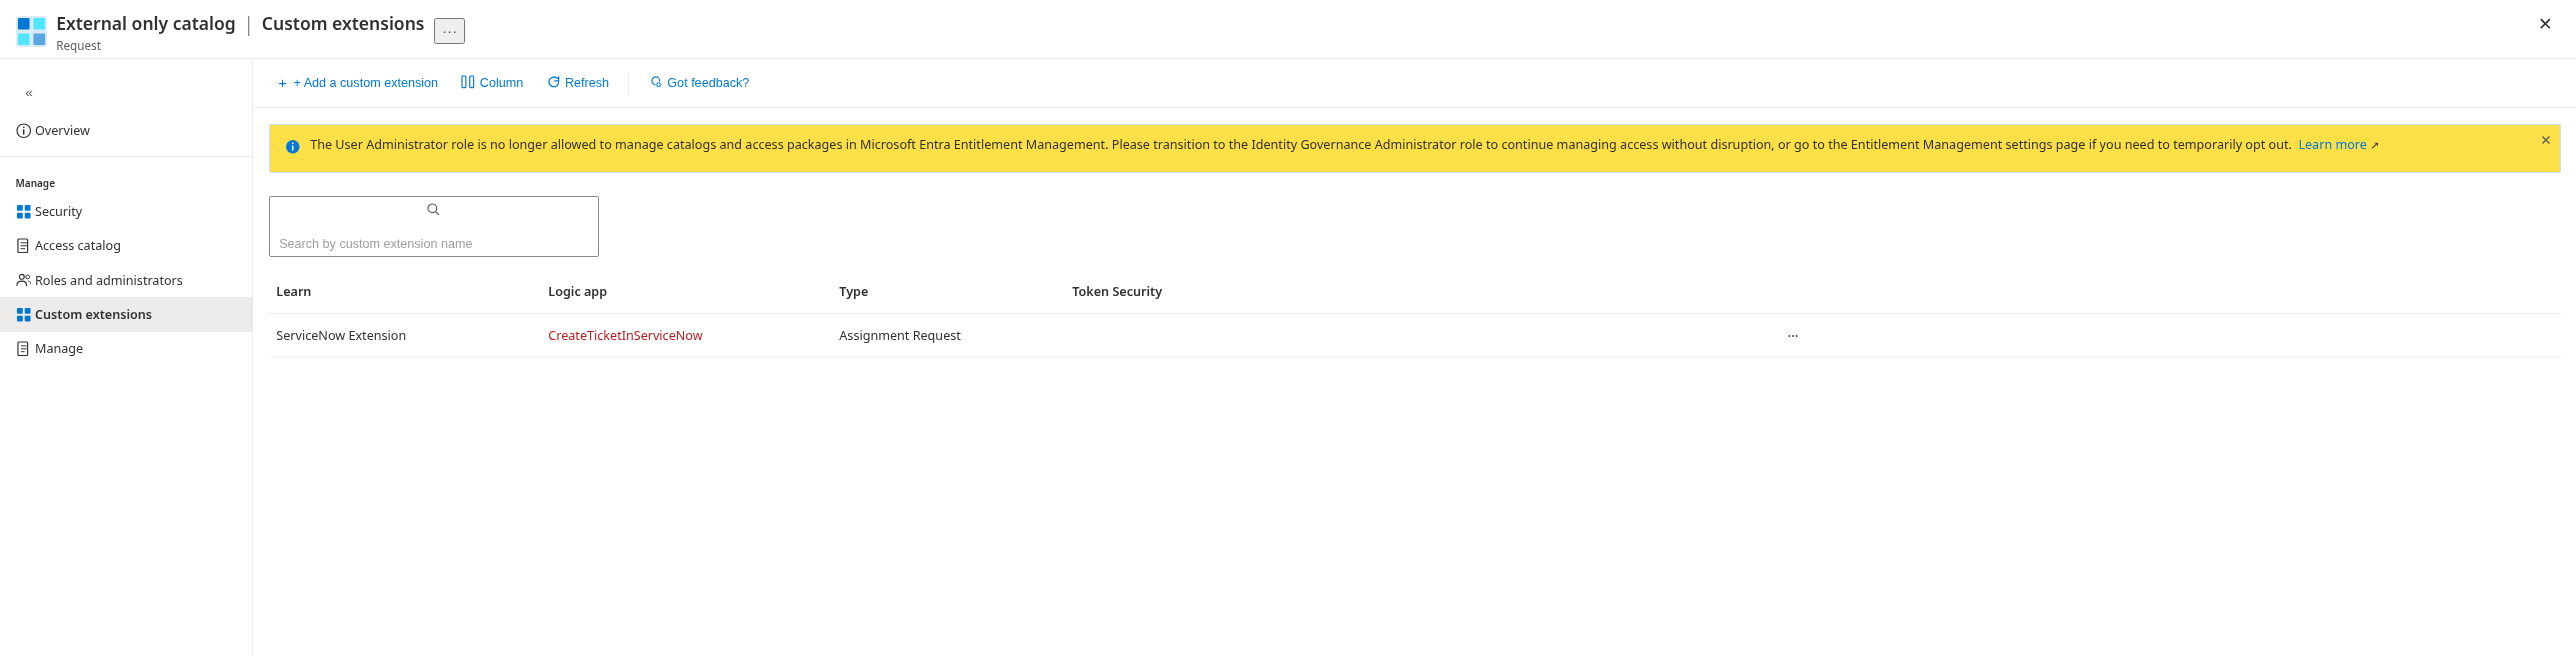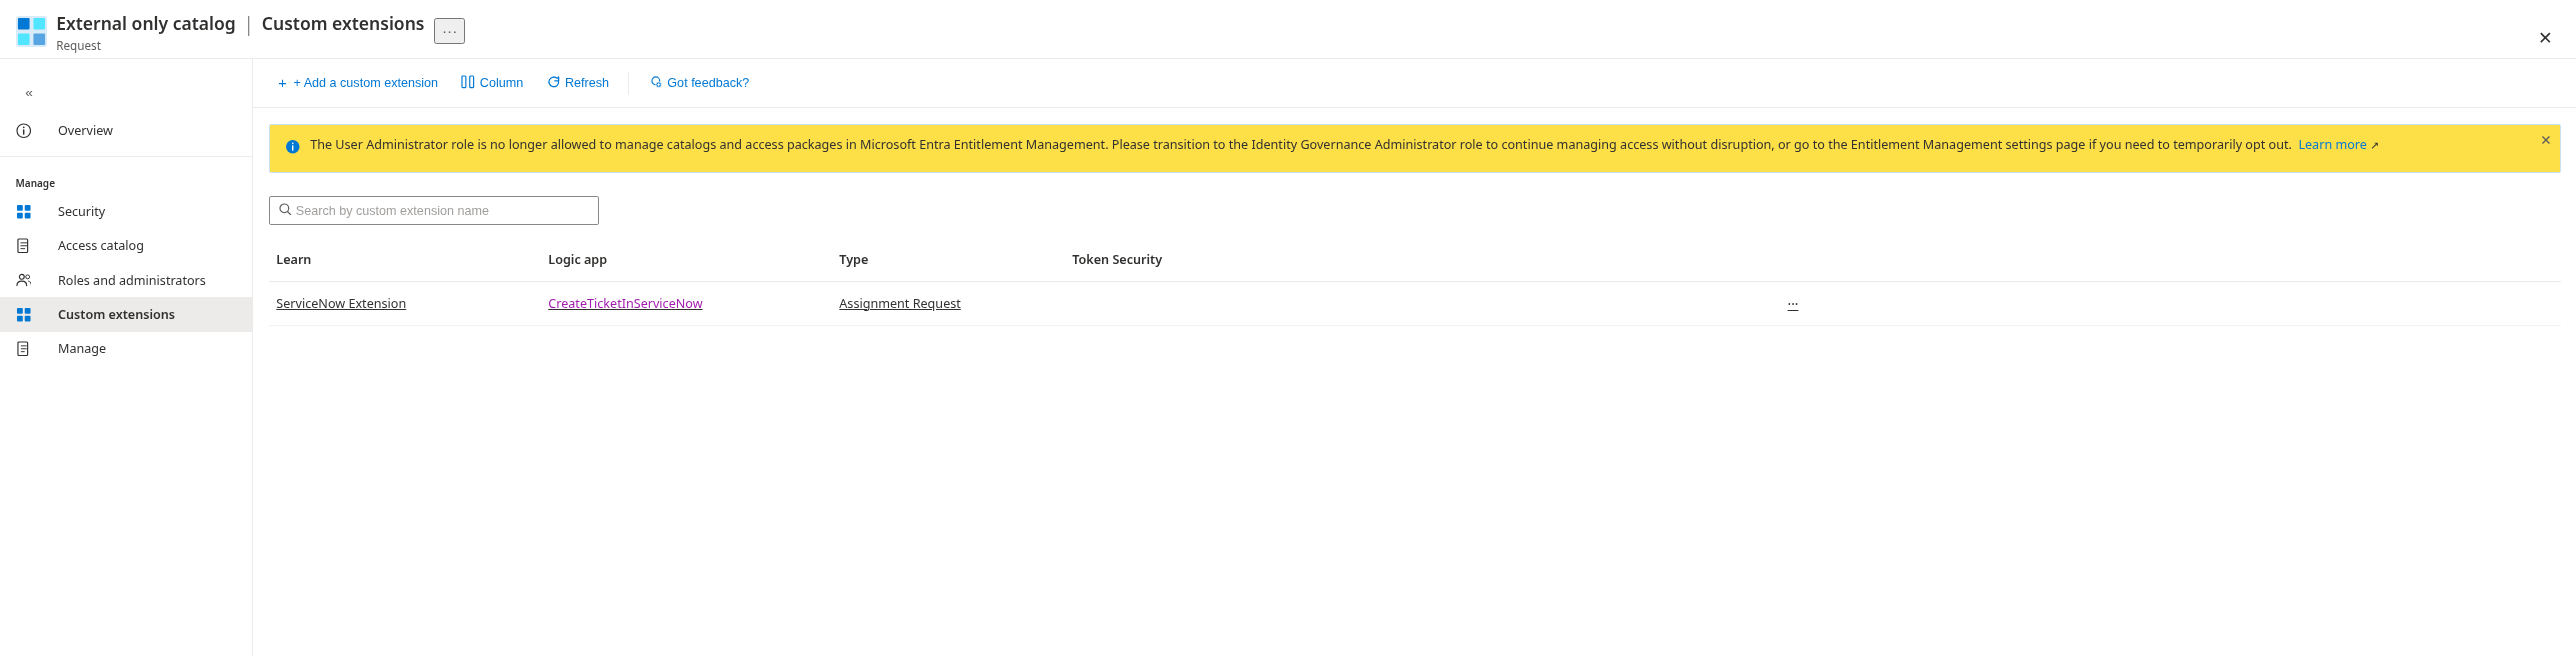--- a/index.html
+++ b/index.html
@@ -1,33 +1,33 @@
 <!DOCTYPE html>
 <html><head>
   <meta charset="utf-8">
   <style>
     * { box-sizing: border-box; margin: 0; padding: 0; }
     body { font-family: 'Segoe UI', system-ui, sans-serif; font-size: 12.6px; color: #323130; background: #fff; display: flex; flex-direction: column; height: 100vh; overflow: hidden; }
 
     
-    .header { display: flex; align-items: flex-end; justify-content: space-between; padding: 9.7px 15.5px 5.8px 15.5px; border-bottom: 1px solid #edebe9; flex-shrink: 0; }
+    .header { display: flex; align-items: flex-start; justify-content: space-between; padding: 9.7px 15.5px 5.8px 15.5px; border-bottom: 1px solid #edebe9; flex-shrink: 0; }
     .header-left { display: flex; align-items: center; gap: 9.7px; }
     .header-title-block { display: flex; flex-direction: column; }
     .header-title { font-size: 17.5px; font-weight: 600; color: #323130; display: flex; align-items: center; gap: 7.8px; }
     .header-title-separator { color: #605e5c; font-weight: 300; font-size: 19.4px; }
     .header-subtitle { font-size: 11.7px; color: #605e5c; }
     .header-more { color: #605e5c; font-size: 15.5px; cursor: pointer; padding: 1.9px 5.8px; }
     .header-close { color: #323130; font-size: 15.5px; cursor: pointer; padding: 3.9px 7.8px; border: none; background: none; font-size: 17.5px; }
 
     
     .main-layout { display: flex; flex: 1; overflow: hidden; }
 
     
     .sidebar { width: 253px; flex-shrink: 0; border-right: 1px solid #edebe9; display: flex; flex-direction: column; padding: 11.7px 0; overflow-y: auto; }
-    .sidebar-item { display: flex; align-items: center; gap: 27px; padding: 8.7px 15.5px; cursor: pointer; font-size: 12.6px; color: #323130; }
+    .sidebar-item { display: flex; align-items: center; gap: 4px; padding: 8.7px 15.5px; cursor: pointer; font-size: 12.6px; color: #323130; }
     .sidebar-item.active { background: #edebe9; font-weight: 600; }
     .sidebar-icon { width: 15.5px; height: 15.5px; flex-shrink: 0; display: flex; align-items: center; justify-content: center; }
     .sidebar-section-label { font-size: 10px; font-weight: 600; color: #323130; padding: 11.7px 15.5px 3.9px 15.5px; }
     .sidebar-divider { height: 1px; background: #edebe9; margin: 7.8px 0; }
     .collapse-btn { display: flex; align-items: center; justify-content: center; width: 27px; height: 27px; cursor: pointer; color: #605e5c; border: none; background: none; font-size: 13.6px; margin: 3.9px 7.8px; }
 
     
     .content { flex: 1; overflow-y: auto; display: flex; flex-direction: column; }
 
     
@@ -36,32 +36,32 @@
     .toolbar-separator { width: 1px; height: 23px; background: #edebe9; margin: 0 5.8px; }
 
     
     .info-banner { display: flex; align-items: flex-start; gap: 9.7px; background: #fde047; border: 1px solid #c7e0f4; border-radius: 1.9px; padding: 11.7px 15.5px; margin: 15.5px; font-size: 12.6px; color: #323130; line-height: 1.5; position: relative; }
     .info-banner-close { position: absolute; top: 7.8px; right: 7.8px; background: none; border: none; cursor: pointer; color: #605e5c; font-size: 13.6px; }
     .info-banner a { color: #0078d4; text-decoration: none; }
     .info-icon { color: #0078d4; font-size: 15.5px; flex-shrink: 0; margin-top: 1px; }
 
     
     .search-section { padding: 7.8px 15.5px 11.7px 15.5px; }
-    .search-box { display: flex; align-items: center; gap: 4px; border: 1px solid #8a8886; border-radius: 1.9px; padding: 4.9px 9.7px; width: 330px; background: #fff; }
+    .search-box { display: flex; align-items: center; gap: 18px; border: 1px solid #8a8886; border-radius: 1.9px; padding: 4.9px 9.7px; width: 330px; background: #fff; flex-direction: column; }
     .search-box input { border: none; outline: none; font-size: 12.6px; color: #323130; width: 100%; background: transparent; }
     .search-box input::placeholder { color: #a19f9d; }
     .search-icon-inner { color: #605e5c; font-size: 12.6px; }
 
     
     .table-section { padding: 0 15.5px; flex: 1; }
     .table-header { display: grid; grid-template-columns: 272px 291px 233px 1fr 39px; gap: 0; border-bottom: 1px solid #edebe9; padding: 7.8px 0; }
     .th { font-weight: 600; font-size: 12.6px; color: #323130; padding: 5.8px 7.8px; }
     .table-row-grid { display: grid; grid-template-columns: 272px 291px 233px 1fr 39px; gap: 0; border-bottom: 1px solid #f3f2f1; padding: 3.9px 0; align-items: center; }
-    .td { font-size: 12.6px; color: #323130; padding: 7.8px 7.8px; text-decoration: underline; }
-    .td-link { color: #a21caf; cursor: pointer; text-decoration: none; }
+    .td { font-size: 12.6px; color: #323130; padding: 7.8px 7.8px; }
+    .td-link { color: #b91c1c; cursor: pointer; text-decoration: none; }
     .td-more { display: flex; align-items: center; justify-content: center; cursor: pointer; color: #323130; font-size: 13.6px; }
 
     
     .azure-icon { width: 31px; height: 31px; }
   </style>
 </head>
 <body>
 
 <div class="header">
   <div class="header-left">

